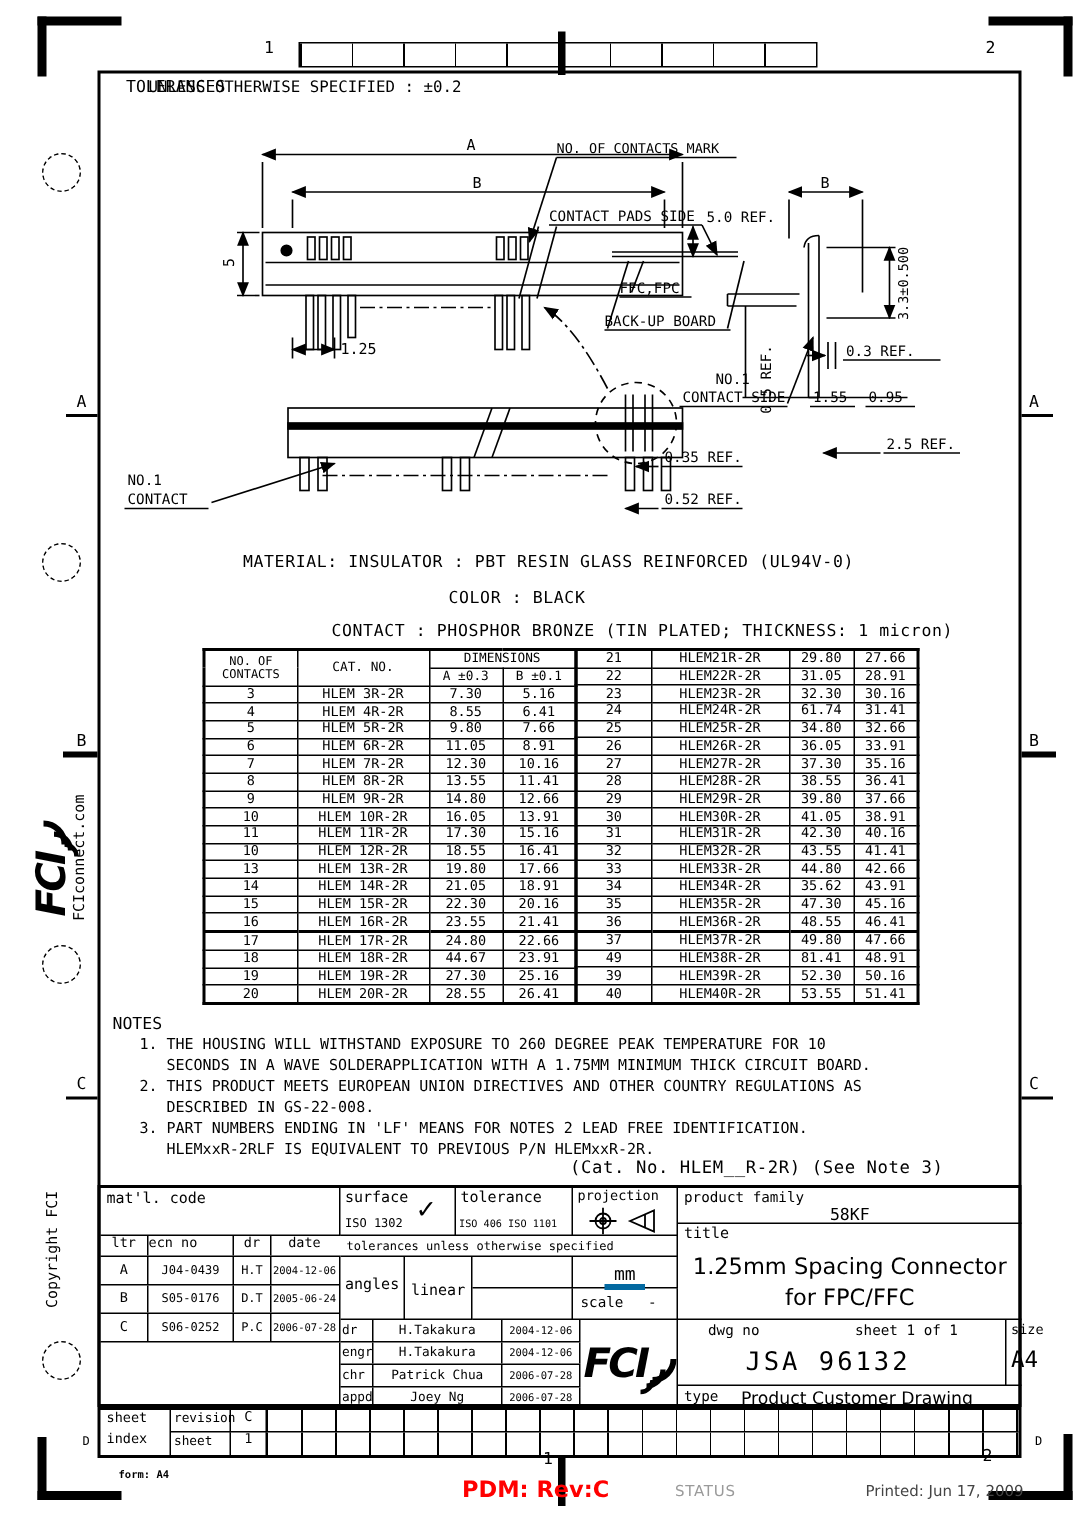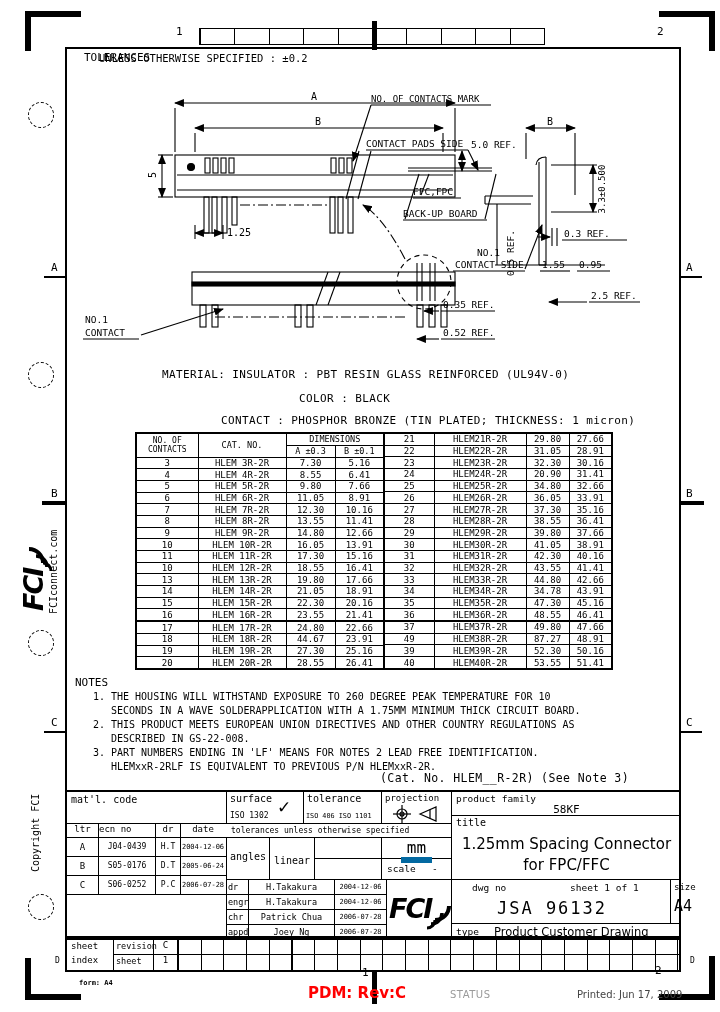--- a/index.html
+++ b/index.html
@@ -395,21 +395,21 @@
       </tr>
         <tr>
         <td>23</td>
           <td>HLEM23R-2R</td>
           <td>32.30</td>
           <td>30.16</td>
       </tr>
         <tr>
         <td>24</td>
           <td>HLEM24R-2R</td>
-          <td>20.90</td>
+          <td>61.74</td>
           <td>31.41</td>
       </tr>
         <tr>
         <td>25</td>
           <td>HLEM25R-2R</td>
           <td>34.80</td>
           <td>32.66</td>
       </tr>
         <tr>
         <td>26</td>
@@ -455,21 +455,21 @@
       </tr>
         <tr>
         <td>33</td>
           <td>HLEM33R-2R</td>
           <td>44.80</td>
           <td>42.66</td>
       </tr>
         <tr>
         <td>34</td>
           <td>HLEM34R-2R</td>
-          <td>34.78</td>
+          <td>35.62</td>
           <td>43.91</td>
       </tr>
         <tr>
         <td>35</td>
           <td>HLEM35R-2R</td>
           <td>47.30</td>
           <td>45.16</td>
       </tr>
         <tr>
         <td>36</td>
@@ -479,21 +479,21 @@
       </tr>
         <tr>
         <td>37</td>
           <td>HLEM37R-2R</td>
           <td>49.80</td>
           <td>47.66</td>
       </tr>
         <tr>
         <td>49</td>
           <td>HLEM38R-2R</td>
-          <td>87.27</td>
+          <td>81.41</td>
           <td>48.91</td>
       </tr>
         <tr>
         <td>39</td>
           <td>HLEM39R-2R</td>
           <td>52.30</td>
           <td>50.16</td>
       </tr>
         <tr>
         <td>40</td>
@@ -591,21 +591,21 @@
 
     <div class="abs brd-r brd-b" style="left:160px;top:46px;width:43px;height:42px">
       <span class="abs" style="left:3px;top:13px;font-size:10px">angles</span>
     </div>
     <div class="abs brd-r brd-b" style="left:203px;top:46px;width:45px;height:42px">
       <span class="abs" style="left:4px;top:17px;font-size:10px">linear</span>
     </div>
     <div class="abs brd-r brd-b" style="left:248px;top:46px;width:67px;height:21px"></div>
     <div class="abs brd-r brd-b" style="left:248px;top:67px;width:67px;height:21px"></div>
     <div class="abs brd-r brd-b" style="left:315px;top:46px;width:70px;height:21px;text-align:center">
-      <span style="display:inline-block;font-size:16px;border-bottom:6px solid #0369a1;padding:0 6px">mm</span>
+      <span style="display:inline-block;font-size:12px;border-bottom:4px solid #0369a1;padding:0 6px">mm</span>
     </div>
     <div class="abs brd-r brd-b" style="left:315px;top:67px;width:70px;height:21px">
       <span class="abs" style="left:5px;top:4px;font-size:9.5px">scale</span>
       <span class="abs" style="left:50px;top:4px;font-size:9.5px">-</span>
     </div>
 
     <div class="abs" style="left:160px;top:88px;width:160px;height:60px">
 
     <div class="sigrow">
         <span>dr</span>

